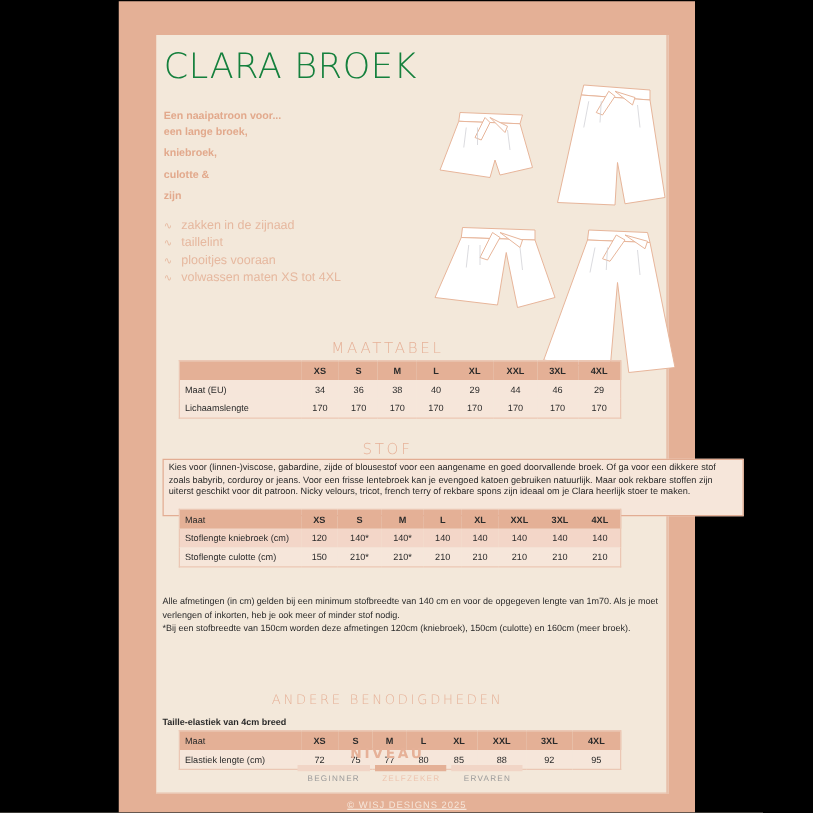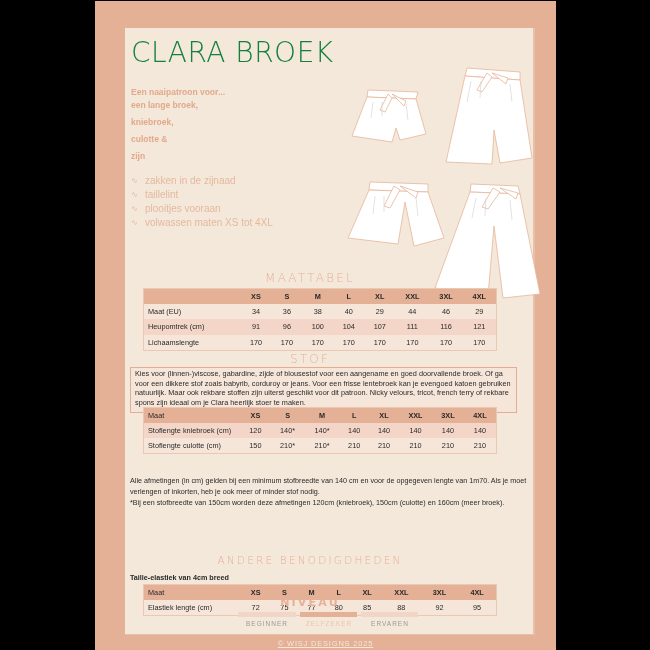--- a/index.html
+++ b/index.html
@@ -50,21 +50,21 @@
   }
   table.t td, table.t th { height: 15.5px; padding: 0 3px; font-weight: normal; }
   table.t th { background: #e4b096; font-weight: bold; text-align: center; height: 15px; }
   table.t th.rowlabel, table.t td.rowlabel { text-align: left; width: 97px; padding-left: 4px; }
   table.t td { text-align: center; }
   table.t tr.odd td { background: #f6e6da; }
   table.t tr.even td { background: #f3d6c8; }
   table.t { border: 1px solid #ebc7b4; }
 
   .stofbox {
-    position: absolute; left: 5px; top: 339px; width: 387px; height: 46px;
+    position: absolute; left: 5px; top: 339px; width: 465px; height: 46px;
     border: 1px solid #e2ad93; background: #f6e6da;
     font-size: 7.3px; color: #2a2a2a; line-height: 9.5px; padding: 1px 4px;
   }
   .note { position: absolute; left: 5px; top: 447px; width: 402px; font-size: 7.2px; color: #2a2a2a; line-height: 11px; }
   .elastic-label { position: absolute; left: 5px; top: 545px; font-size: 7.2px; color: #2a2a2a; font-weight: bold; }
 
   .niveau-bars { position: absolute; top: 584px; left: 0; width: 410px; height: 20px; }
   .bar { position: absolute; top: 0; height: 5px; }
   .bar-label { position: absolute; top: 8px; font-size: 6.5px; letter-spacing: 1px; text-align: center; width: 58px; }
 </style>
@@ -155,31 +155,20 @@
       <tr class="odd">
         <td class="rowlabel">Maat (EU)</td>
         <td>34</td>
         <td>36</td>
         <td>38</td>
         <td>40</td>
         <td>29</td>
         <td>44</td>
         <td>46</td>
         <td>29</td>
-      </tr>
-      <tr class="even">
-        <td class="rowlabel">Heupomtrek (cm)</td>
-        <td>91</td>
-        <td>96</td>
-        <td>100</td>
-        <td>104</td>
-        <td>107</td>
-        <td>111</td>
-        <td>116</td>
-        <td>121</td>
       </tr>
       <tr class="odd">
         <td class="rowlabel">Lichaamslengte</td>
         <td>170</td>
         <td>170</td>
         <td>170</td>
         <td>170</td>
         <td>170</td>
         <td>170</td>
         <td>170</td>

